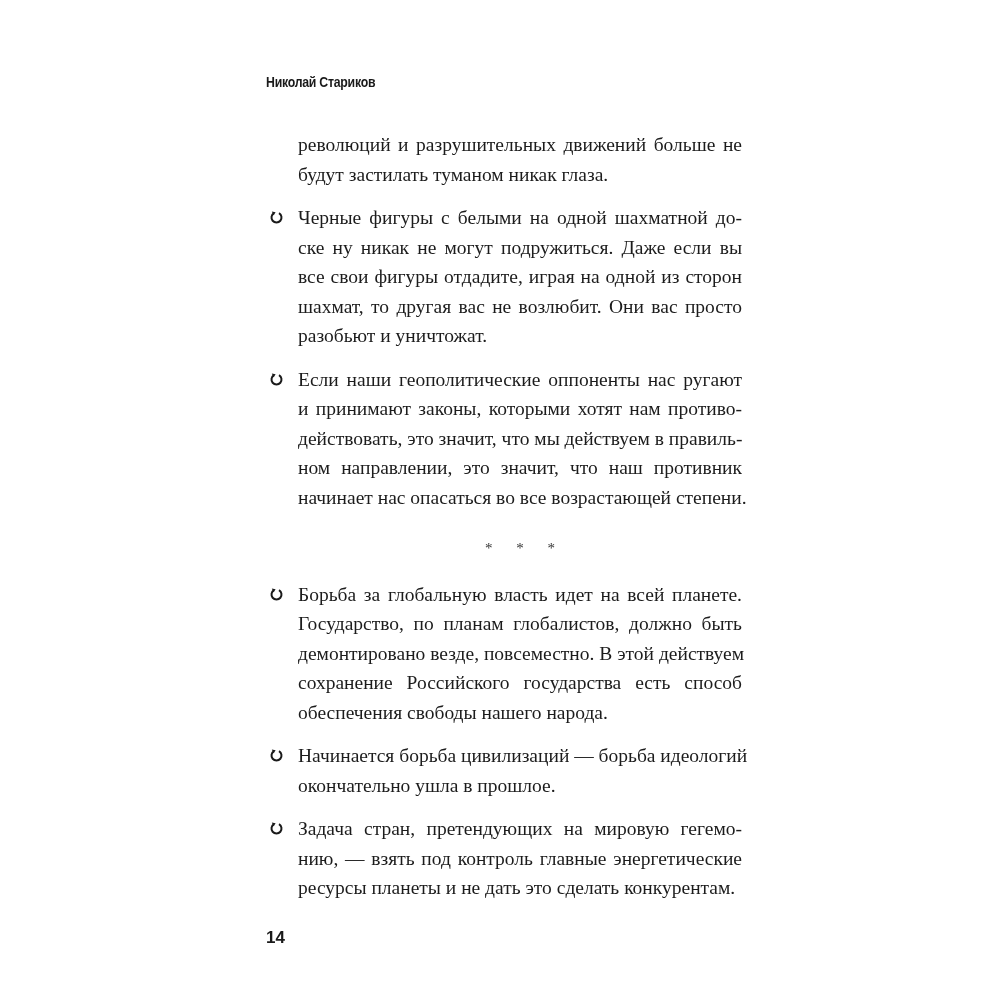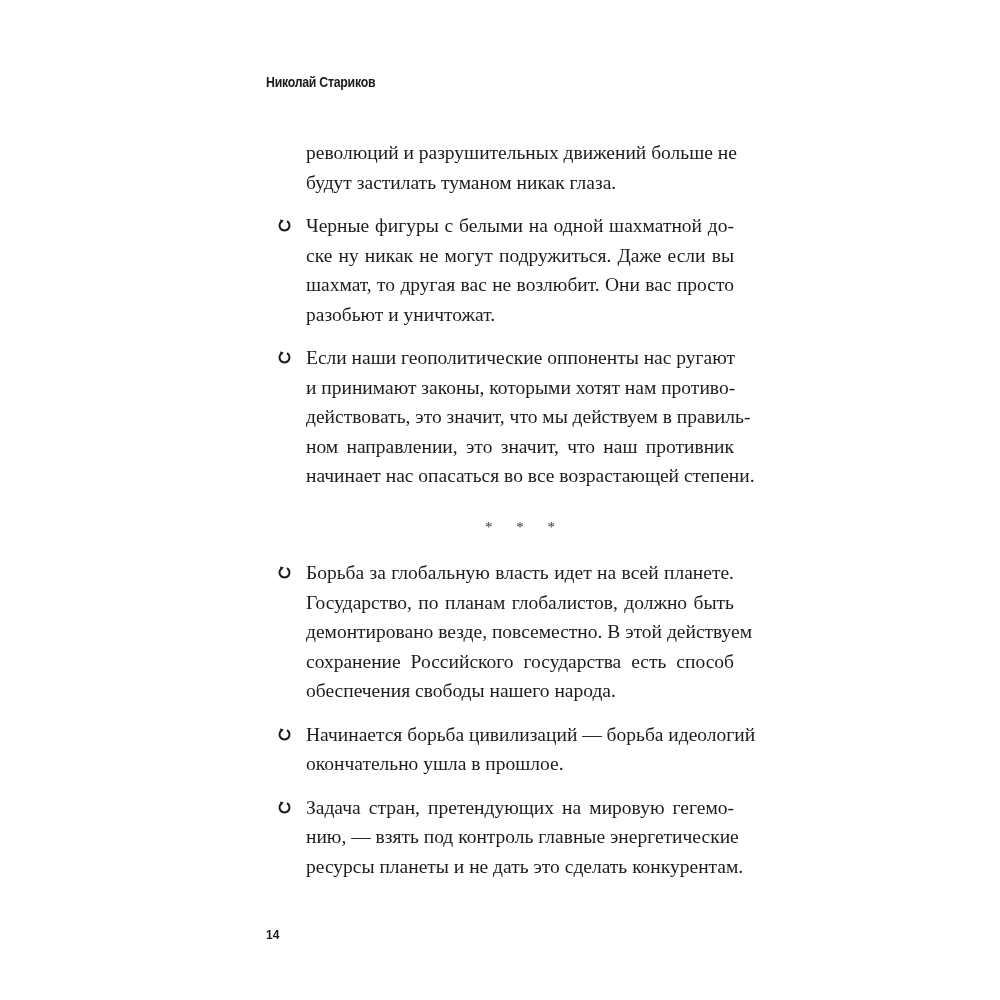--- a/index.html
+++ b/index.html
@@ -9,35 +9,35 @@
     position: absolute; left: 262px; top: 73px;
     font-family: "Liberation Sans", sans-serif;
     font-size: 15px; font-weight: bold; color: #1a1a1a;
     letter-spacing: -0.3px; transform: scaleX(0.82); transform-origin: left top;
   }
   .body-text {
     position: absolute; left: 262px; top: 126px; width: 480px;
     font-family: "Liberation Serif", serif;
     font-size: 19.5px; line-height: 29.5px; color: #1c1c1c;
   }
-  .para { position: relative; padding-left: 28px; text-align: justify; margin: 12px; }
+  .para { position: relative; padding-left: 28px; text-align: justify; margin: 4px; }
   .para.gap { margin-top: 14px; }
   .line { display: block; text-align: justify; text-align-last: justify; white-space: nowrap; }
   .line.last { text-align-last: left; }
   .bullet {
     position: absolute; left: 0; top: 8px; width: 13px; height: 13px;
   }
   .bullet svg { display: block; }
   .separator {
     text-align: center; font-family: "Liberation Serif", serif; font-size: 15px;
     letter-spacing: 10px; color: #333; margin: 22px 0 16px 28px; padding-left: 10px;
   }
   .page-number {
     position: absolute; left: 262px; top: 928px;
-    font-family: "Liberation Sans", sans-serif; font-size: 12px; font-weight: bold; color: #1a1a1a;
+    font-family: "Liberation Sans", sans-serif; font-size: 17px; font-weight: bold; color: #1a1a1a;
   }
 </style>
 </head>
 <body>
 
 <div class="page">
   <div class="running-head">Николай Стариков</div>
 
   <div class="body-text">
     <div id="before">
@@ -47,20 +47,21 @@
         </div>
         <div class="para gap">
           <span class="bullet">
             <svg width="13" height="13" viewBox="0 0 13 13">
               <path d="M4 2.2 A5 5 0 1 0 9 2.2" fill="none" stroke="#1a1a1a" stroke-width="2"></path>
               <path d="M1.8 0.6 L5.6 1.2 L3.6 4.2 Z" fill="#1a1a1a"></path>
             </svg>
           </span>
           <span class="line">Черные фигуры с белыми на одной шахматной до-</span>
           <span class="line">ске ну никак не могут подружиться. Даже если вы</span>
+          <span class="line">все свои фигуры отдадите, играя на одной из сторон</span>
           <span class="line">шахмат, то другая вас не возлюбит. Они вас просто</span>
           <span class="line last">разобьют и уничтожат.</span>
         </div>
         <div class="para gap">
           <span class="bullet">
             <svg width="13" height="13" viewBox="0 0 13 13">
               <path d="M4 2.2 A5 5 0 1 0 9 2.2" fill="none" stroke="#1a1a1a" stroke-width="2"></path>
               <path d="M1.8 0.6 L5.6 1.2 L3.6 4.2 Z" fill="#1a1a1a"></path>
             </svg>
           </span>

